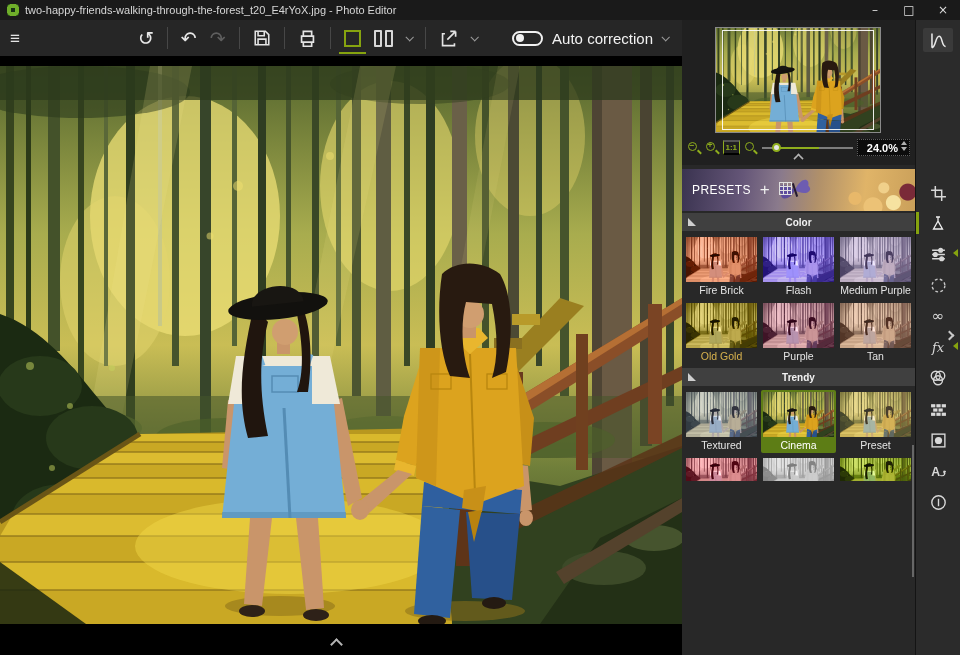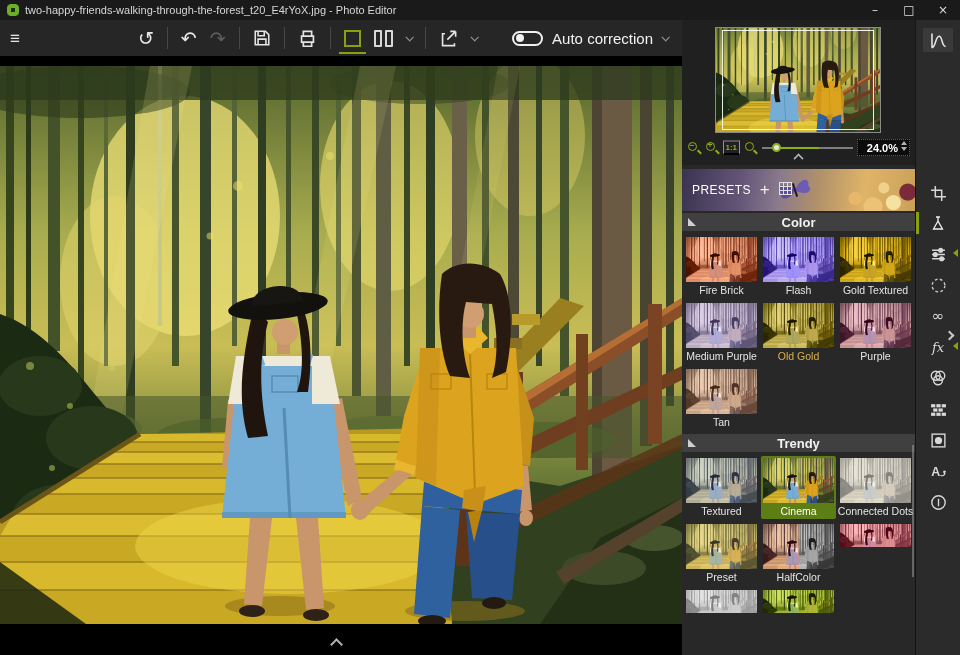--- a/index.html
+++ b/index.html
@@ -81,21 +81,21 @@
   .banner .bbtn{background:none;border:none;z-index:2;color:#efefef}
   .banner .plus{font-size:17px;line-height:16px;font-weight:normal}
   .gridic{width:13px;height:13px;border:1px solid #e0e0e0;display:inline-block;
     background-image:linear-gradient(#e0e0e0 1px,transparent 1px),linear-gradient(90deg,#e0e0e0 1px,transparent 1px);
     background-size:4px 4px;background-position:-1px -1px}
   .butterfly{position:absolute;left:92px;top:3px;z-index:1}
 
   .sections{flex:1;overflow:hidden;display:flex;flex-direction:column}
   .sechdr{flex:0 0 18px;background:#404040;display:flex;align-items:center;justify-content:center;position:relative;margin-top:2px}
   .sechdr .tri{position:absolute;left:6px;top:5px;width:0;height:0;border-bottom:8px solid #cfcfcf;border-right:8px solid transparent}
-  .sechdr .nm{font-size:13px;font-weight:bold;color:#f2f2f2}
+  .sechdr .nm{font-size:10px;font-weight:bold;color:#f2f2f2}
   .grid{display:flex;flex-wrap:wrap;gap:3px 2px;padding:4px 1px 2px 2px}
   .tile{width:75px;padding:2px 2px 0 2px;display:flex;flex-direction:column;align-items:center;border-radius:2px;cursor:default}
   .tile.selected{background:#5d7d15}
   .thumb{position:relative;width:71px;height:45px;overflow:hidden;background:#333}
   .thumb svg{position:absolute;inset:0;width:100%;height:100%}
   .ov{position:absolute;inset:0}
   .tlabel{font-size:10.5px;color:#e4e4e4;line-height:16px;height:16px;white-space:nowrap}
   .tile.selected .tlabel{color:#fff}
   .tile.partial .thumb{height:23px}
 
@@ -431,29 +431,20 @@
                 </svg>
     <div class="ov" style="background: rgb(123, 104, 216); mix-blend-mode: color; opacity: 0.92;"></div>
               </div>
     <div class="tlabel">Flash</div>
   </div>
             <div class="tile">
     <div class="thumb">
       <svg viewBox="0 0 682 558" preserveAspectRatio="xMidYMid slice">
                   <use href="#forest"></use>
                 </svg>
-    <div class="ov" style="background: rgb(200, 160, 18); mix-blend-mode: color; opacity: 0.92;"></div>
-              </div>
-    <div class="tlabel">Gold Textured</div>
-  </div>
-            <div class="tile">
-    <div class="thumb">
-      <svg viewBox="0 0 682 558" preserveAspectRatio="xMidYMid slice">
-                  <use href="#forest"></use>
-                </svg>
     <div class="ov" style="background: rgb(180, 164, 216); mix-blend-mode: color; opacity: 0.85;"></div>
                 <div class="ov" style="background: rgb(255, 255, 255); mix-blend-mode: normal; opacity: 0.18;"></div>
               </div>
     <div class="tlabel">Medium Purple</div>
   </div>
             <div class="tile">
     <div class="thumb">
       <svg viewBox="0 0 682 558" preserveAspectRatio="xMidYMid slice">
                   <use href="#forest"></use>
                 </svg>
@@ -502,44 +493,24 @@
                   <use href="#forest"></use>
                 </svg>
     </div>
     <div class="tlabel">Cinema</div>
   </div>
             <div class="tile">
     <div class="thumb">
       <svg viewBox="0 0 682 558" preserveAspectRatio="xMidYMid slice">
                   <use href="#forest"></use>
                 </svg>
-    <div class="ov" style="background: rgb(216, 210, 200); mix-blend-mode: color; opacity: 0.85;"></div>
-                <div class="ov" style="background: rgb(255, 255, 255); mix-blend-mode: normal; opacity: 0.45;"></div>
-              </div>
-    <div class="tlabel">Connected Dots</div>
-  </div>
-            <div class="tile">
-    <div class="thumb">
-      <svg viewBox="0 0 682 558" preserveAspectRatio="xMidYMid slice">
-                  <use href="#forest"></use>
-                </svg>
     <div class="ov" style="background: rgb(226, 200, 120); mix-blend-mode: color; opacity: 0.5;"></div>
                 <div class="ov" style="background: rgb(255, 255, 255); mix-blend-mode: normal; opacity: 0.15;"></div>
               </div>
     <div class="tlabel">Preset</div>
-  </div>
-            <div class="tile">
-    <div class="thumb">
-      <svg viewBox="0 0 682 558" preserveAspectRatio="xMidYMid slice">
-                  <use href="#forest"></use>
-                </svg>
-    <div class="ov" style="background: rgb(200, 136, 154); mix-blend-mode: color; opacity: 0.6;"></div>
-                <div class="ov" style="background: rgb(128, 128, 128); mix-blend-mode: saturation; opacity: 1; left: 50%;"></div>
-              </div>
-    <div class="tlabel">HalfColor</div>
   </div>
             <div class="tile partial">
     <div class="thumb">
       <svg viewBox="0 0 682 558" preserveAspectRatio="xMidYMid slice">
                   <use href="#forest"></use>
                 </svg>
     <div class="ov" style="background: rgb(138, 56, 72); mix-blend-mode: color; opacity: 0.9;"></div>
               </div>
 
   </div>

